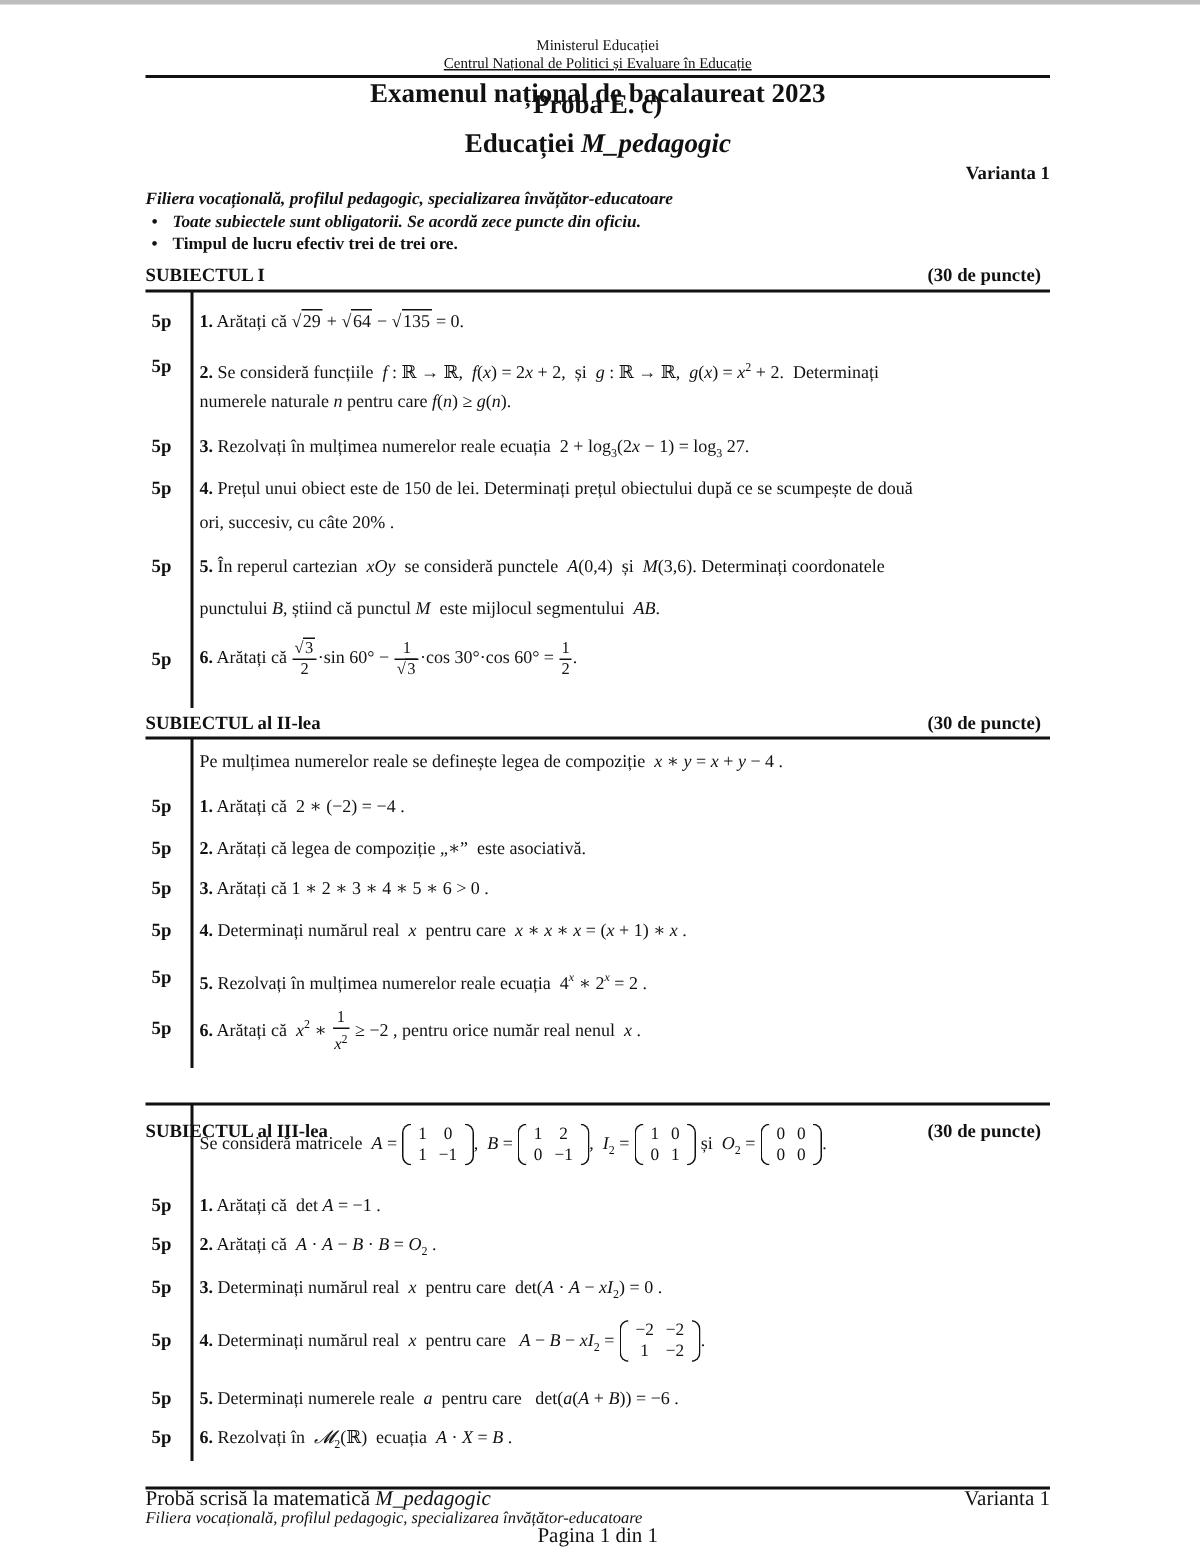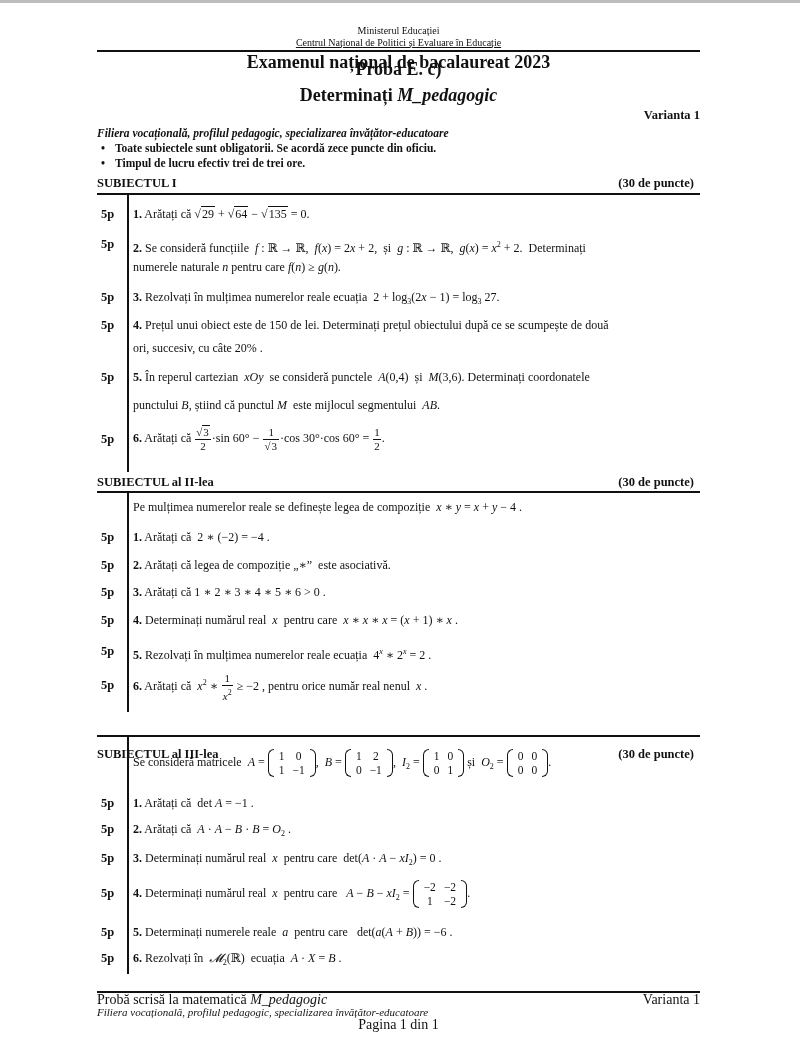--- a/index.html
+++ b/index.html
@@ -48,25 +48,25 @@
 <div class="page">
 
   <div class="ministry">
     <div class="l1">Ministerul Educației</div>
     <div class="l2">Centrul Național de Politici și Evaluare în Educație</div>
   </div>
   <div class="hr" style="top:50px;height:1.5px;"></div>
 
   <div class="exam-title" style="top:55px;">Examenul național de bacalaureat 2023</div>
   <div class="exam-title" style="top:62px;">Proba E. c)</div>
-  <div class="exam-title" style="top:88px;"><span>Determinați </span><i>M_pedagogic</i></div>
+  <div class="exam-title" style="top:88px;"><span>Educației </span><i>M_pedagogic</i></div>
   <div class="variant">Varianta 1</div>
 
   <div class="filiera">Filiera vocațională, profilul pedagogic, specializarea învățător-educatoare</div>
-  <div class="rule" style="top:142px;"><span class="bullet">•</span><span>Toate subiectele sunt obligatorii. Se acordă zece puncte din oficiu.</span></div>
+  <div class="rule" style="top:142px;font-style:italic;"><span class="bullet">•</span><span>Toate subiectele sunt obligatorii. Se acordă zece puncte din oficiu.</span></div>
   <div class="rule" style="top:157px;"><span class="bullet">•</span><span>Timpul de lucru efectiv trei de trei ore.</span></div>
 
   <div class="sec-head" style="top:176px;">
     <span>SUBIECTUL I</span>
     <span class="pts">(30 de puncte)</span>
   </div>
   <div class="hr" style="top:193px;height:1.5px;"></div>
   <div class="vline" style="top:194px;height:278px;"></div>
 
   <div class="item" style="top:207px;">

